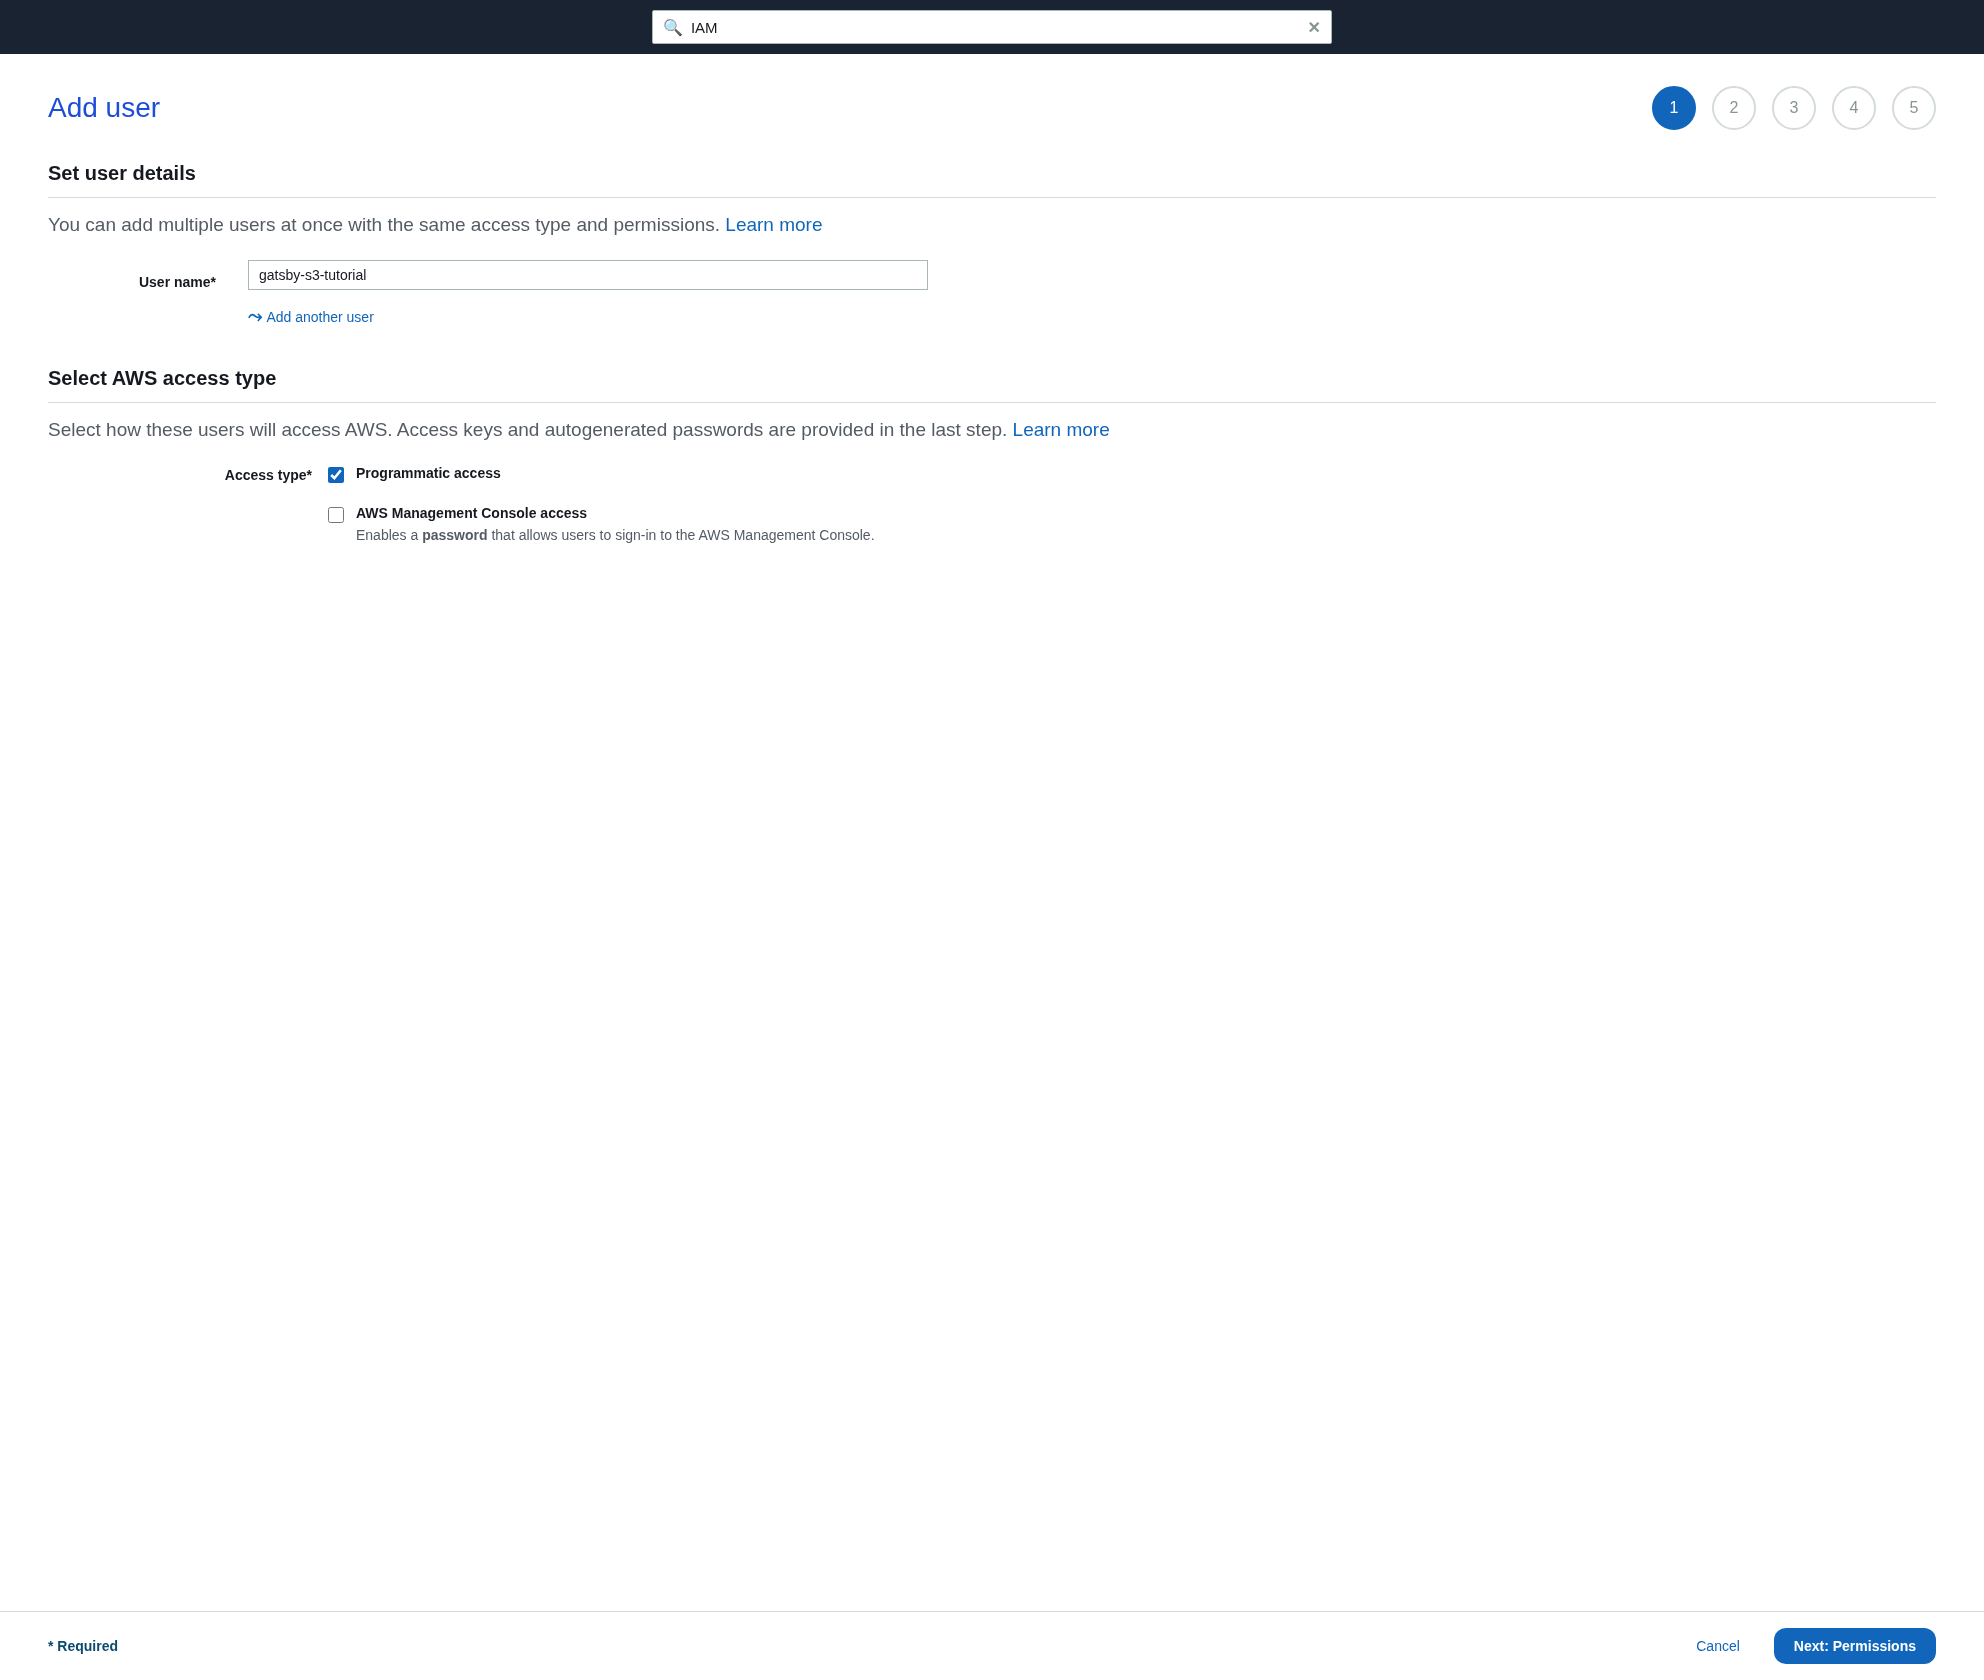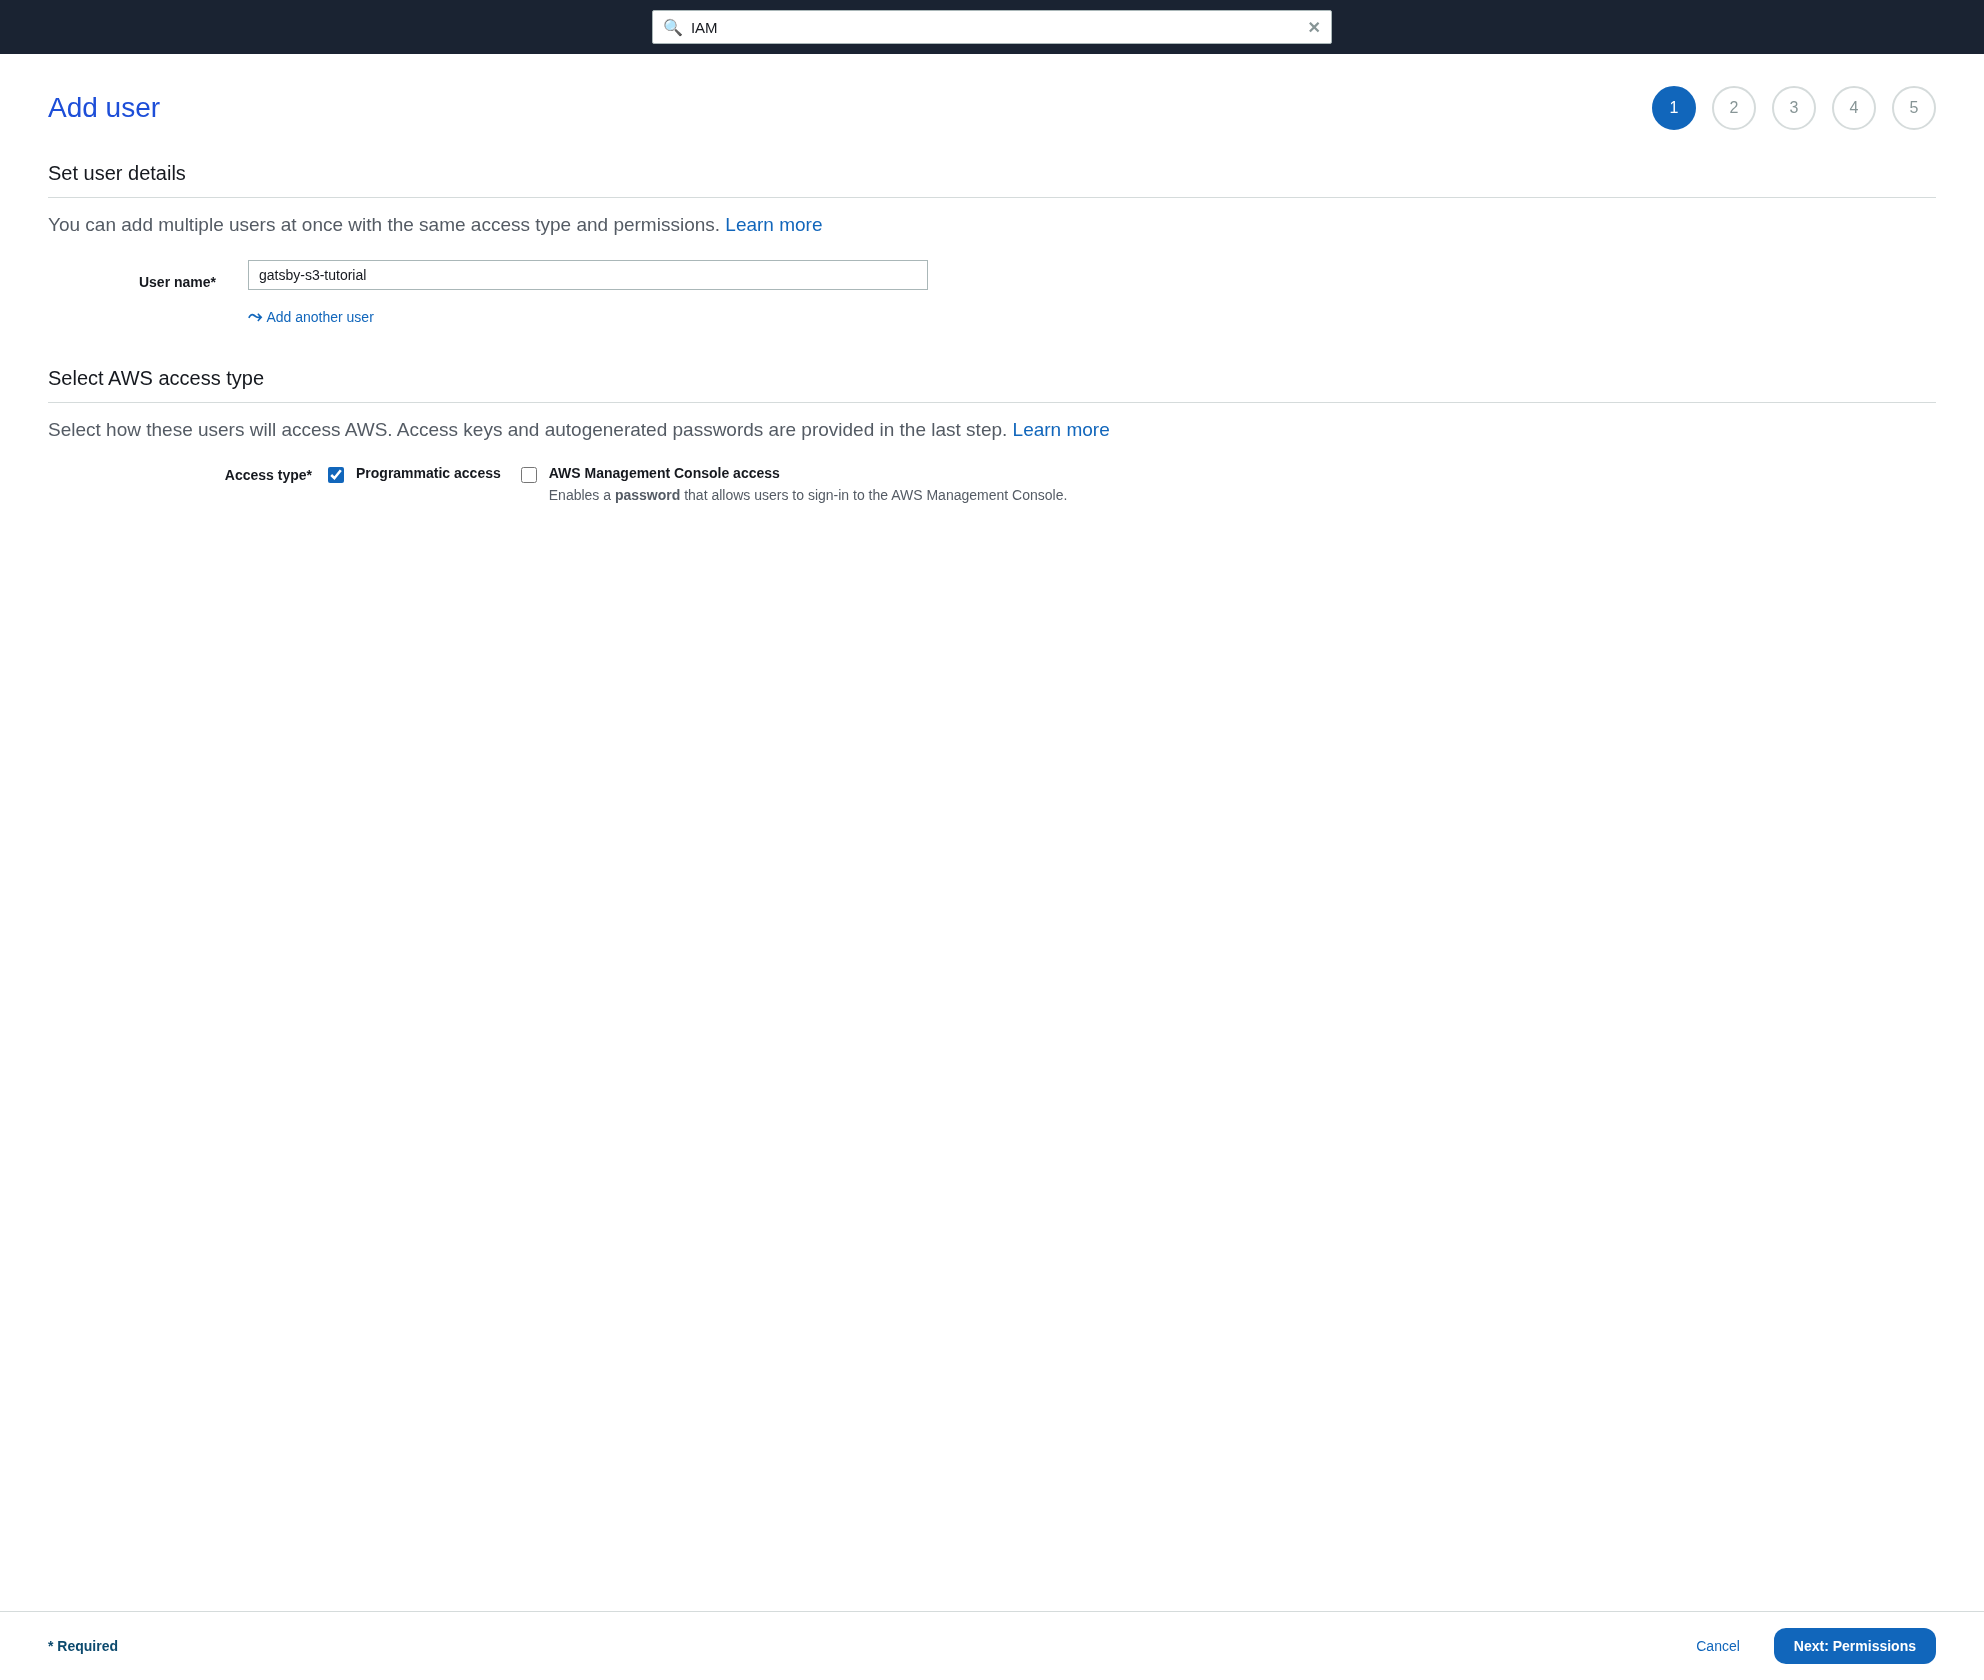--- a/index.html
+++ b/index.html
@@ -97,21 +97,21 @@
       border-color: #1166bb;
       color: #fff;
     }
 
     
     .section {
       margin-bottom: 40px;
     }
     .section-title {
       font-size: 20px;
-      font-weight: 400;
+      font-weight: 700;
       color: #16191f;
       padding-bottom: 12px;
       border-bottom: 1px solid #d5dbdb;
       margin-bottom: 4px;
     }
     .section-description {
       font-size: 19px;
       color: #545b64;
       margin-bottom: 24px;
       margin-top: 16px;
@@ -183,21 +183,21 @@
       min-width: 280px;
       text-align: right;
       padding-right: 16px;
       padding-top: 2px;
       font-size: 14px;
       font-weight: 700;
       color: #16191f;
     }
     .access-options {
       display: flex;
-      flex-direction: row;
+      flex-direction: column;
       gap: 20px;
     }
     .access-option {
       display: flex;
       align-items: flex-start;
       gap: 12px;
     }
     .access-option input[type="checkbox"] {
       width: 16px;
       height: 16px;

